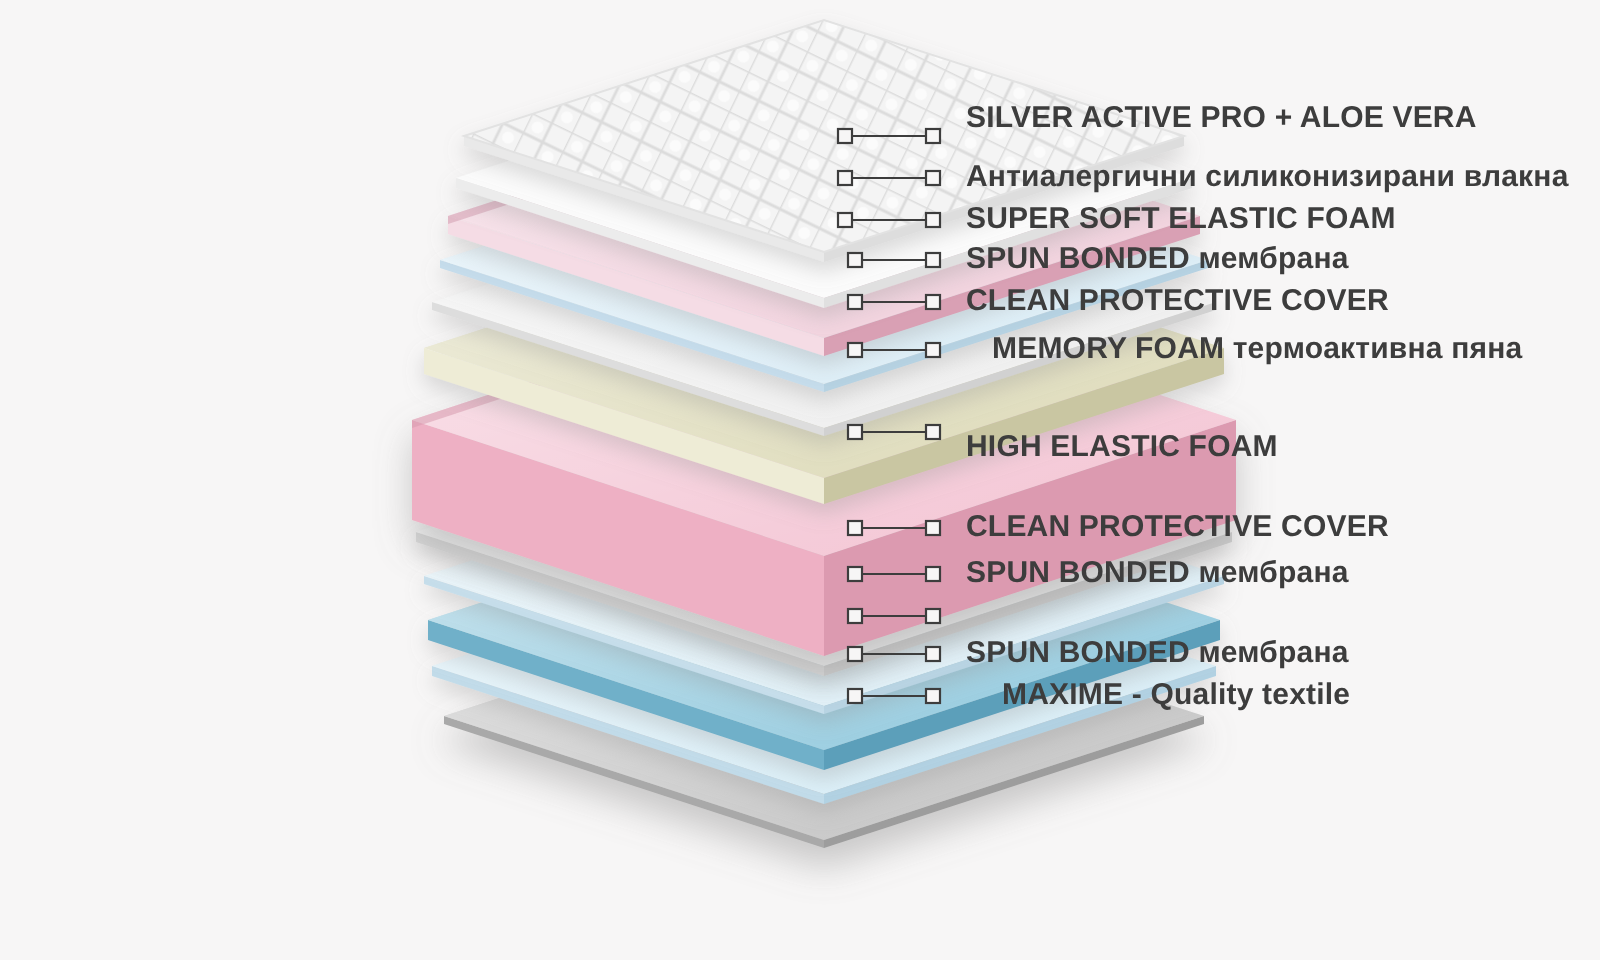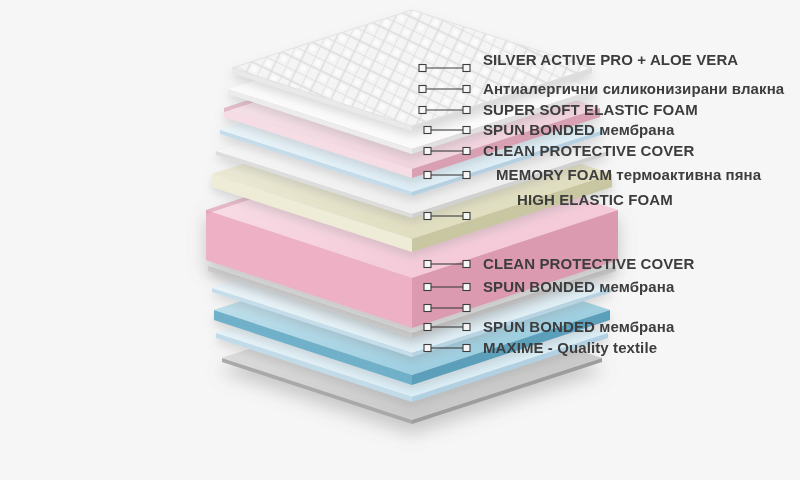--- a/index.html
+++ b/index.html
@@ -212,24 +212,24 @@
     <div class="lbl" style="left:483px; top:89px;">Антиалергични силиконизирани влакна</div>
 
     <div class="lbl" style="left:483px; top:110px;">SUPER SOFT ELASTIC FOAM</div>
 
     <div class="lbl" style="left:483px; top:130px;">SPUN BONDED мембрана</div>
 
     <div class="lbl" style="left:483px; top:151px;">CLEAN PROTECTIVE COVER</div>
 
     <div class="lbl" style="left:483px; top:175px;margin-left:13px;">MEMORY FOAM термоактивна пяна</div>
 
-    <div class="lbl" style="left:483px; top:200px;margin-left:34px;">HIGH ELASTIC FOAM</div>
+    <div class="lbl" style="left:483px; top:224px;">HIGH ELASTIC FOAM</div>
 
     <div class="lbl" style="left:483px; top:264px;">CLEAN PROTECTIVE COVER</div>
 
     <div class="lbl" style="left:483px; top:287px;">SPUN BONDED мембрана</div>
 
 
     <div class="lbl" style="left:483px; top:327px;">SPUN BONDED мембрана</div>
 
-    <div class="lbl" style="left:483px; top:348px;">MAXIME - Quality textile</div>
+    <div class="lbl" style="left:501px; top:348px;">MAXIME - Quality textile</div>
   </div>
 </div>
 
 </body></html>

